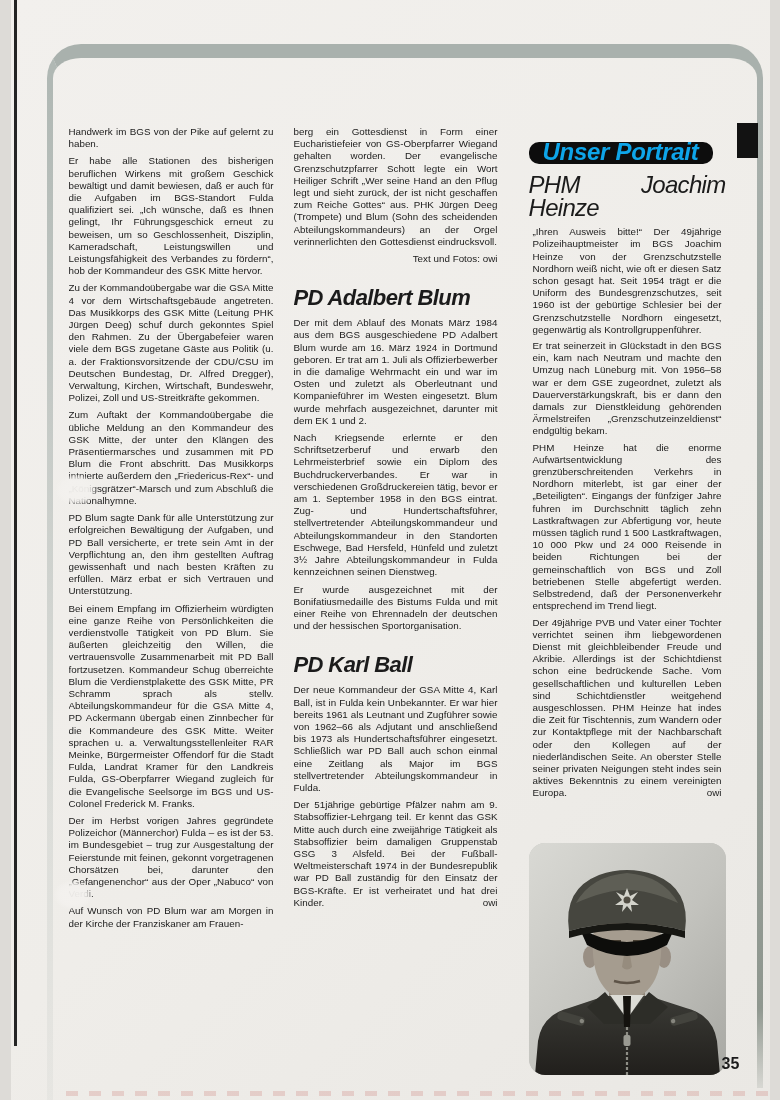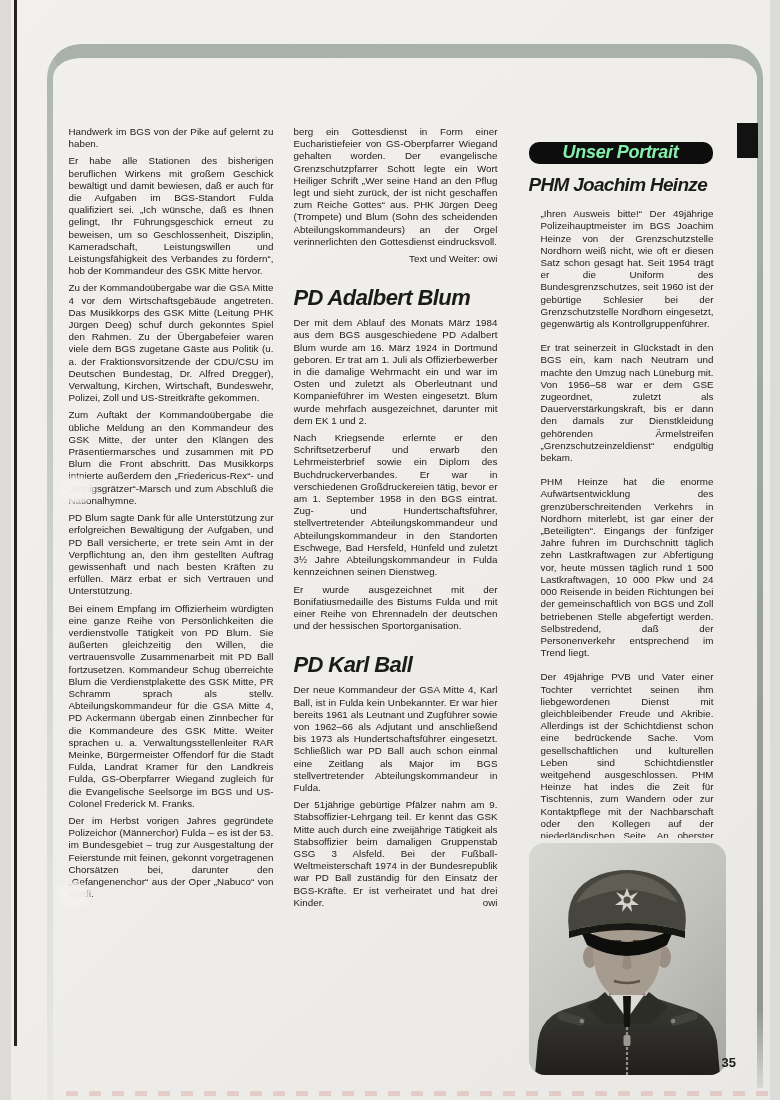--- a/index.html
+++ b/index.html
@@ -30,36 +30,36 @@
   .artifact.a1{left:44px;top:474px;width:42px;height:32px;}
   .artifact.a2{left:42px;top:880px;width:40px;height:30px;}
 
   
   .col{position:absolute;top:126px;font-size:9.8px;line-height:12.2px;
     text-align:justify;letter-spacing:.02px;overflow:hidden;}
   .col p{margin:0 0 5px 0;}
   .col1{left:58px;width:205px;height:954px;}
   .col2{left:283px;width:204px;height:954px;}
   .col3{left:518px;width:197px;height:712px;top:126px;}
-  .col3 p{margin:12px;}
+  .col3 p{margin:4px;}
 
   .credit{text-align:right;margin:0 0 2px 0;}
   h2.section{font-style:italic;font-weight:bold;font-size:22px;letter-spacing:-0.6px;
     margin:22px 0 9px 0;line-height:21px;}
-  .portrait-box{background:#0d0d0d;color:#86efac;font-style:italic;font-weight:bold;
-    font-size:18px;letter-spacing:-0.3px;text-align:center;width:184px;
+  .portrait-box{background:#0d0d0d;color:#0ea5e9;font-style:italic;font-weight:bold;
+    font-size:24px;letter-spacing:-0.3px;text-align:center;width:184px;
     padding:4px 0 6px 0;margin:16px 0 9px 0;border-radius:10px;}
-  h1.portrait-name{font-style:italic;font-weight:bold;font-size:19px;letter-spacing:-0.7px;
+  h1.portrait-name{font-style:italic;font-weight:normal;font-size:24px;letter-spacing:-0.7px;
     margin:8px 0 7px 0;line-height:23px;}
   .owi{float:right;padding-left:8px;}
 
   .photo{position:absolute;left:518px;top:843px;width:197px;height:232px;
     border-radius:16px;overflow:hidden;background:#c6c6c2;}
   .photo svg{display:block;}
-  .page-number{position:absolute;left:711px;top:1055px;font-size:13px;font-weight:bold;}
+  .page-number{position:absolute;left:711px;top:1055px;font-size:16px;font-weight:bold;}
 </style>
 </head>
 <body>
 
 <div class="page">
 
   <div class="edge-line"></div>
   <div class="frame-top"></div>
   <div class="frame-left"></div>
   <div class="frame-right"></div>
@@ -68,25 +68,26 @@
   <div class="bottom-bleed"></div>
 
   <div class="col col1">
     <p><span>Handwerk im BGS von der Pike auf gelernt zu haben.</span></p>
     <p><span>Er habe alle Stationen des bisherigen beruflichen Wirkens mit großem Geschick bewältigt und damit bewiesen, daß er auch für die Aufgaben im BGS-Standort Fulda qualifiziert sei. „Ich wünsche, daß es Ihnen gelingt, Ihr Führungsgeschick erneut zu beweisen, um so Geschlossenheit, Disziplin, Kameradschaft, Leistungswillen und Leistungsfähigkeit des Verbandes zu fördern“, hob der Kommandeur des GSK Mitte hervor.</span></p>
     <p><span>Zu der Kommandoübergabe war die GSA Mitte 4 vor dem Wirtschaftsgebäude angetreten. Das Musikkorps des GSK Mitte (Leitung PHK Jürgen Deeg) schuf durch gekonntes Spiel den Rahmen. Zu der Übergabefeier waren viele dem BGS zugetane Gäste aus Politik (u. a. der Fraktionsvorsitzende der CDU/CSU im Deutschen Bundestag, Dr. Alfred Dregger), Verwaltung, Kirchen, Wirtschaft, Bundeswehr, Polizei, Zoll und US-Streitkräfte gekommen.</span></p>
     <p><span>Zum Auftakt der Kommandoübergabe die übliche Meldung an den Kommandeur des GSK Mitte, der unter den Klängen des Präsentiermarsches und zusammen mit PD Blum die Front abschritt. Das Musikkorps intnierte außerdem den „Friedericus-Rex“- und „Königsgrätzer“-Marsch und zum Abschluß die Nationalhymne.</span></p>
     <p><span>PD Blum sagte Dank für alle Unterstützung zur erfolgreichen Bewältigung der Aufgaben, und PD Ball versicherte, er trete sein Amt in der Verpflichtung an, den ihm gestellten Auftrag gewissenhaft und nach besten Kräften zu erfüllen. März erbat er sich Vertrauen und Unterstützung.</span></p>
     <p><span>Bei einem Empfang im Offizierheim würdigten eine ganze Reihe von Persönlichkeiten die verdienstvolle Tätigkeit von PD Blum. Sie äußerten gleichzeitig den Willen, die vertrauensvolle Zusammenarbeit mit PD Ball fortzusetzen. Kommandeur Schug überreichte Blum die Verdienstplakette des GSK Mitte, PR Schramm sprach als stellv. Abteilungskommandeur für die GSA Mitte 4, PD Ackermann übergab einen Zinnbecher für die Kommandeure des GSK Mitte. Weiter sprachen u. a. Verwaltungsstellenleiter RAR Meinke, Bürgermeister Offendorf für die Stadt Fulda, Landrat Kramer für den Landkreis Fulda, GS-Oberpfarrer Wiegand zugleich für die Evangelische Seelsorge im BGS und US-Colonel Frederick M. Franks.</span></p>
     <p><span>Der im Herbst vorigen Jahres gegründete Polizeichor (Männerchor) Fulda – es ist der 53. im Bundesgebiet – trug zur Ausgestaltung der Feierstunde mit feinen, gekonnt vorgetragenen Chorsätzen bei, darunter den „Gefangenenchor“ aus der Oper „Nabuco“ von Verdi.</span></p>
+    <p><span>Auf Wunsch von PD Blum war am Morgen in der Kirche der Franziskaner am Frauen-</span></p>
   </div>
 
   <div class="col col2">
     <p><span>berg ein Gottesdienst in Form einer Eucharistiefeier von GS-Oberpfarrer Wiegand gehalten worden. Der evangelische Grenzschutzpfarrer Schott legte ein Wort Heiliger Schrift „Wer seine Hand an den Pflug legt und sieht zurück, der ist nicht geschaffen zum Reiche Gottes“ aus. PHK Jürgen Deeg (Trompete) und Blum (Sohn des scheidenden Abteilungskommandeurs) an der Orgel verinnerlichten den Gottesdienst eindrucksvoll.</span></p>
-    <p class="credit">Text und Weiter: owi</p>
+    <p class="credit">Text und Fotos: owi</p>
     <h2 class="section">PD Adalbert Blum</h2>
     <p><span>Der mit dem Ablauf des Monats März 1984 aus dem BGS ausgeschiedene PD Adalbert Blum wurde am 16. März 1924 in Dortmund geboren. Er trat am 1. Juli als Offizierbewerber in die damalige Wehrmacht ein und war im Osten und zuletzt als Oberleutnant und Kompanieführer im Westen eingesetzt. Blum wurde mehrfach ausgezeichnet, darunter mit dem EK 1 und 2.</span></p>
     <p><span>Nach Kriegsende erlernte er den Schriftsetzerberuf und erwarb den Lehrmeisterbrief sowie ein Diplom des Buchdruckerverbandes. Er war in verschiedenen Großdruckereien tätig, bevor er am 1. September 1958 in den BGS eintrat. Zug- und Hundertschaftsführer, stellvertretender Abteilungskommandeur und Abteilungskommandeur in den Standorten Eschwege, Bad Hersfeld, Hünfeld und zuletzt 3½ Jahre Abteilungskommandeur in Fulda kennzeichnen seinen Dienstweg.</span></p>
     <p><span>Er wurde ausgezeichnet mit der Bonifatiusmedaille des Bistums Fulda und mit einer Reihe von Ehrennadeln der deutschen und der hessischen Sportorganisation.</span></p>
     <h2 class="section">PD Karl Ball</h2>
     <p><span>Der neue Kommandeur der GSA Mitte 4, Karl Ball, ist in Fulda kein Unbekannter. Er war hier bereits 1961 als Leutnant und Zugführer sowie von 1962–66 als Adjutant und anschließend bis 1973 als Hundertschaftsführer eingesetzt. Schließlich war PD Ball auch schon einmal eine Zeitlang als Major im BGS stellvertretender Abteilungskommandeur in Fulda.</span></p>
     <p><span>Der 51jährige gebürtige Pfälzer nahm am 9. Stabsoffizier-Lehrgang teil. Er kennt das GSK Mitte auch durch eine zweijährige Tätigkeit als Stabsoffizier beim damaligen Gruppenstab GSG 3 Alsfeld. Bei der Fußball-Weltmeisterschaft 1974 in der Bundesrepublik war PD Ball zuständig für den Einsatz der BGS-Kräfte. Er ist verheiratet und hat drei Kinder.</span><span class="owi">owi</span></p>
   </div>
 
   <div class="col col3">

